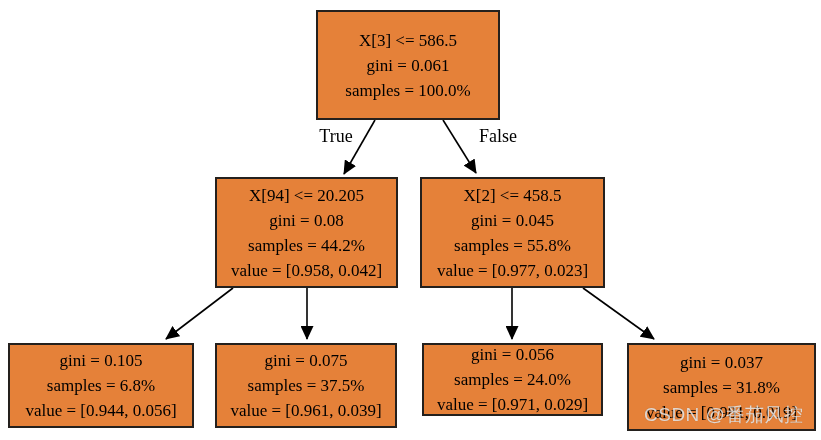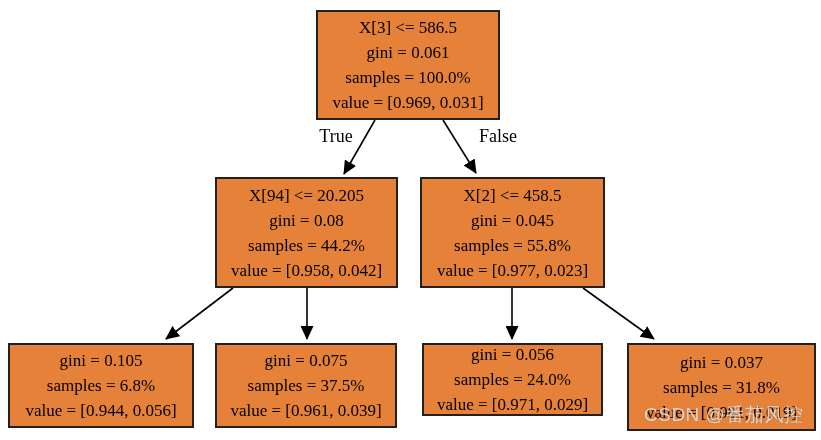--- a/index.html
+++ b/index.html
@@ -81,21 +81,20 @@
     <line x1="233" y1="288" x2="166" y2="339" marker-end="url(#arrowhead)"></line>
     <line x1="307" y1="288" x2="307" y2="339" marker-end="url(#arrowhead)"></line>
     <line x1="512" y1="288" x2="512" y2="339" marker-end="url(#arrowhead)"></line>
     <line x1="583" y1="288" x2="654" y2="339" marker-end="url(#arrowhead)"></line>
   </svg>
 
   <div class="node" style="left:316px; top:10px; width:184px; height:110px;">
     <div>X[3] &lt;= 586.5</div>
     <div>gini = 0.061</div>
     <div>samples = 100.0%</div>
-    <div>value = [0.969, 0.031]</div>
   </div>
 
   <div class="edge-label" style="left:336px; top:136px;">True</div>
   <div class="edge-label" style="left:482px; top:136px;margin-left:16px;">False</div>
 
   <div class="node" style="left:215px; top:177px; width:183px; height:111px;">
     <div>X[94] &lt;= 20.205</div>
     <div>gini = 0.08</div>
     <div>samples = 44.2%</div>
     <div>value = [0.958, 0.042]</div>

